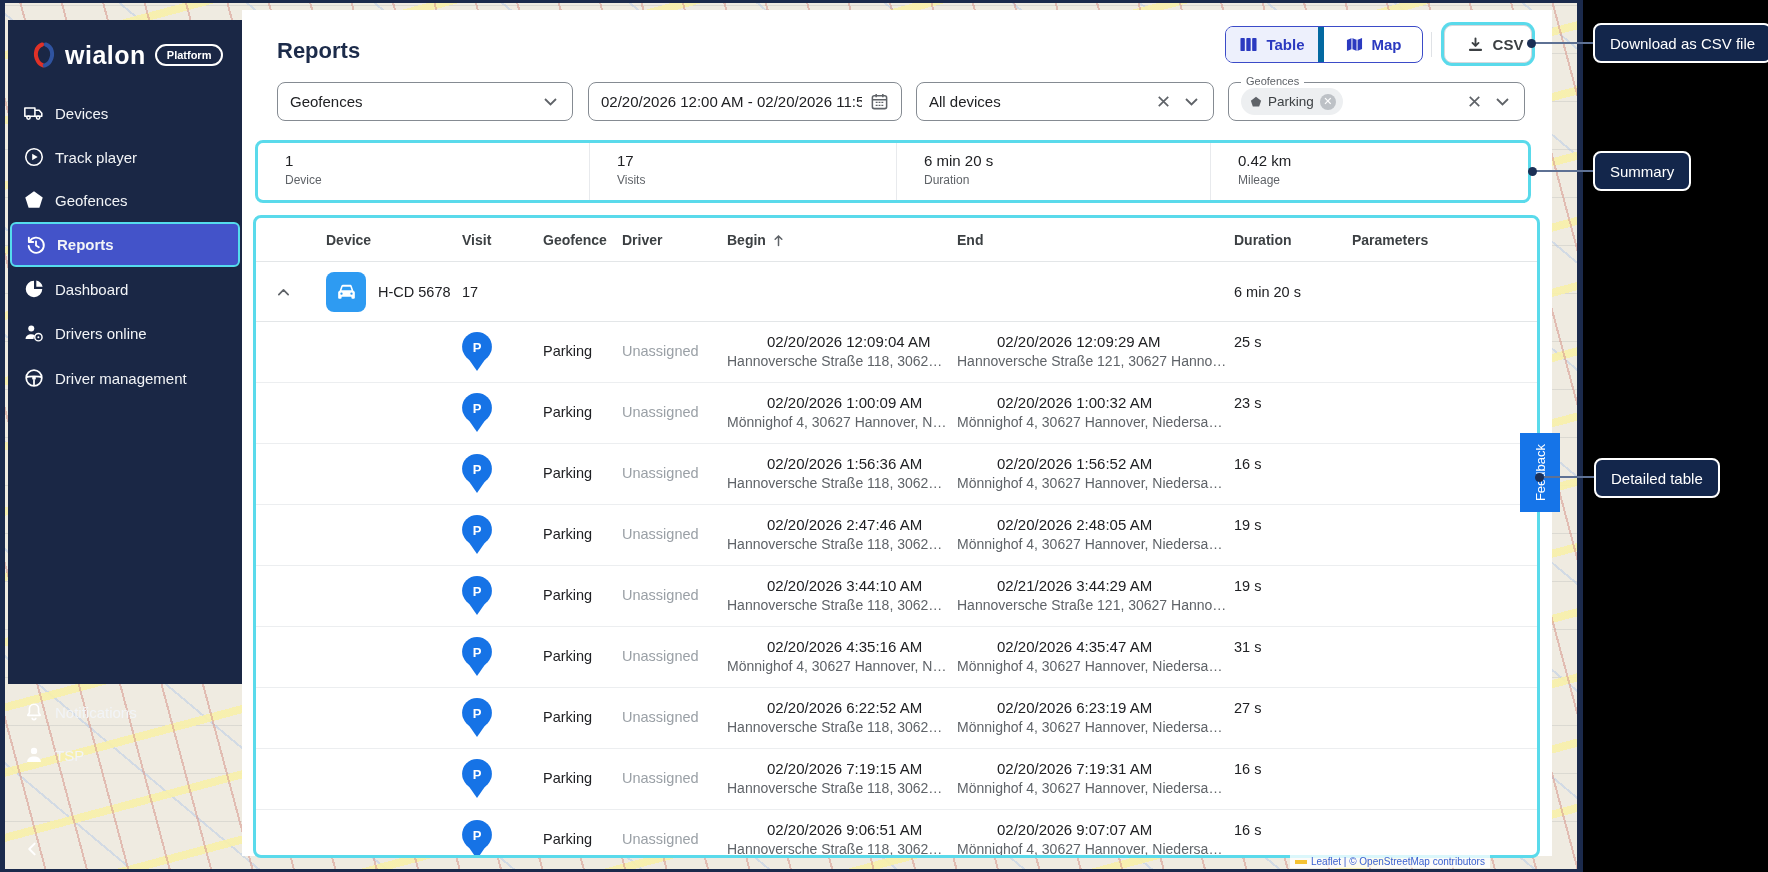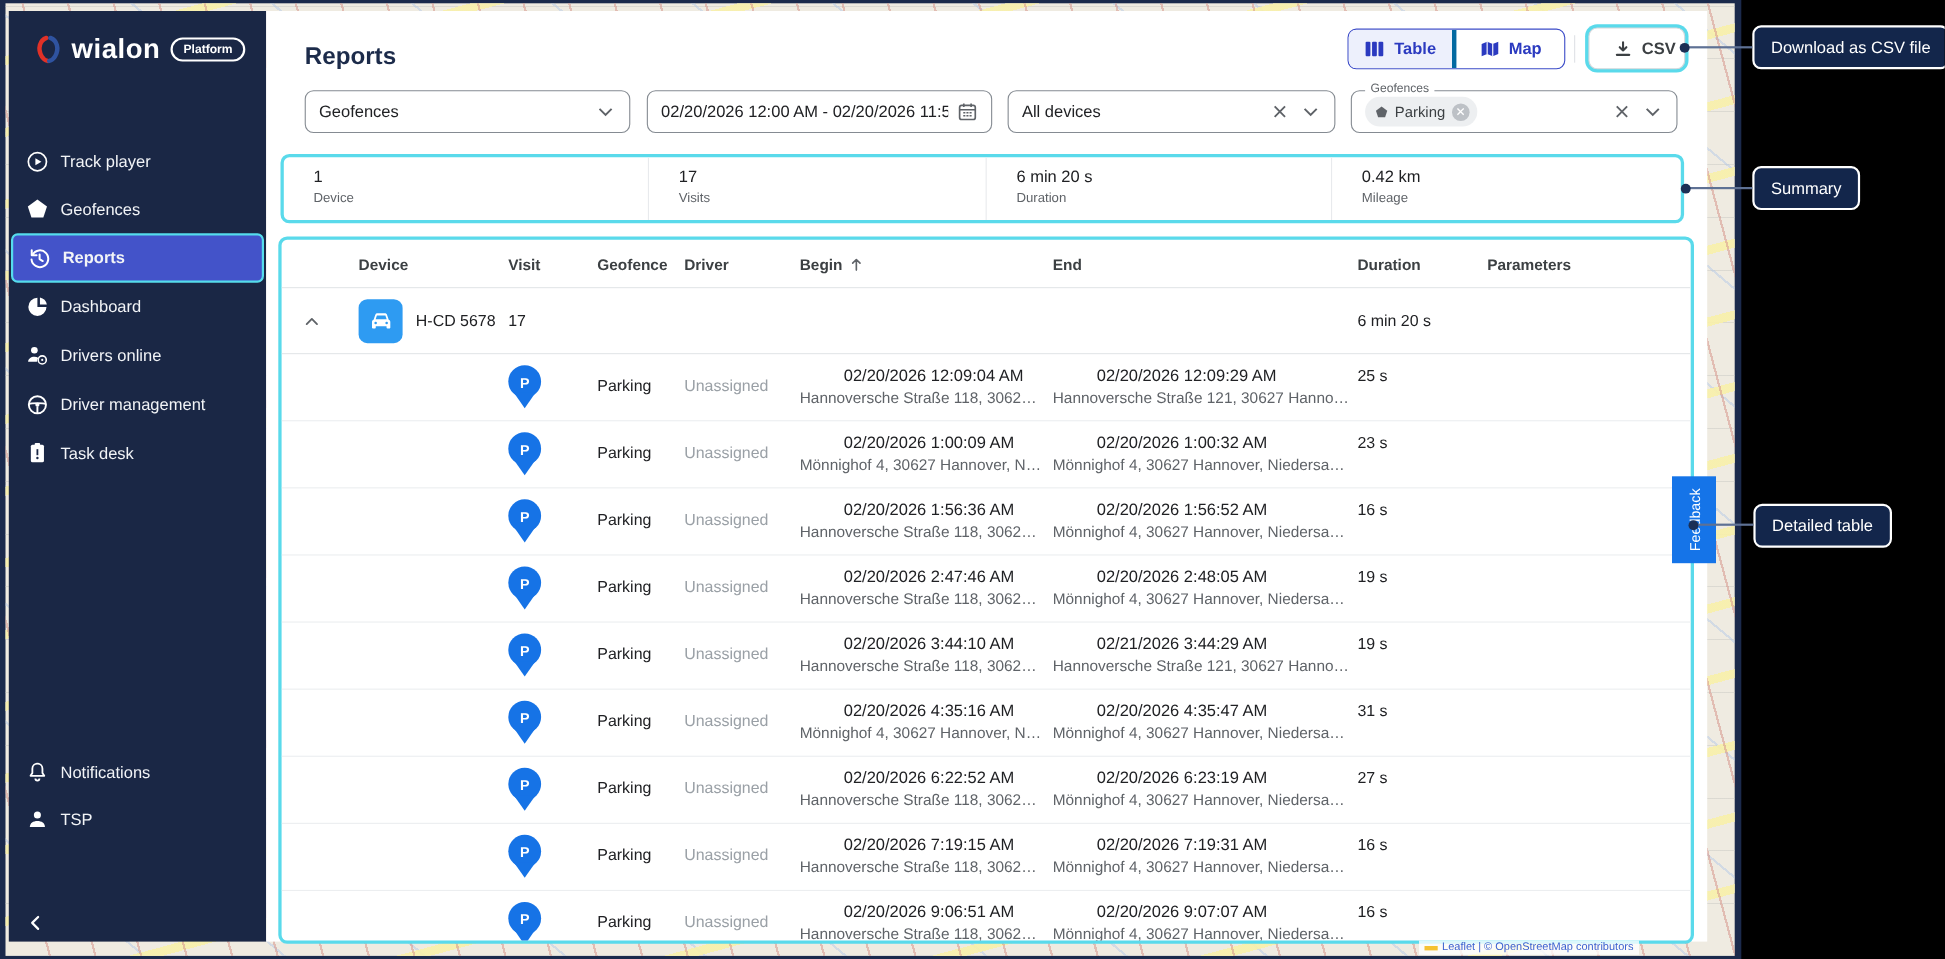--- a/index.html
+++ b/index.html
@@ -10,42 +10,42 @@
   .app-frame { position:absolute; left:0; top:0; width:1583px; height:872px; background:#1B2A4C; }
   .map-edge { position:absolute; left:5px; top:3px; width:1572px; height:866px; background:#EFEBE1;
     background-image:
       repeating-linear-gradient(75deg, transparent 0 38px, rgba(214,150,140,.55) 38px 40px),
       repeating-linear-gradient(-15deg, transparent 0 55px, rgba(248,240,170,.9) 55px 63px),
       repeating-linear-gradient(40deg, transparent 0 80px, rgba(175,198,232,.45) 80px 82px),
       repeating-linear-gradient(0deg, transparent 0 47px, rgba(200,200,195,.5) 47px 48px);
   }
 
   
-  .sidebar { position:absolute; left:8px; top:10px; width:234px; height:846px; background:#1A2745; }
+  .sidebar { position:absolute; left:8px; top:20px; width:234px; height:664px; background:#1A2745; }
   .logo { position:absolute; left:22px; top:20px; display:flex; align-items:center; }
   .logo-text { color:#fff; font-size:25px; font-weight:700; letter-spacing:.5px; margin-left:7px; }
   .platform-pill { margin-left:9px; border:2px solid #fff; border-radius:12px; color:#fff;
     font-size:11px; font-weight:700; padding:3px 10px; white-space:nowrap; }
   .nav-item { position:absolute; left:0; width:234px; height:44px; display:flex; align-items:center;
     padding-left:15px; color:#F2F4F7; font-size:15px; cursor:pointer; }
   .nav-item .nicon { width:22px; height:22px; display:inline-flex; margin-right:10px; flex:none; }
   .nav-item.selected { left:2px; width:230px; height:45px; background:#4353C9; border:2px solid #55DCEC;
     border-radius:6px; padding-left:13px; font-weight:700; }
   .nav-sub { display:flex; flex-direction:column; justify-content:center; line-height:1.25; }
   .nav-sub .sub { color:#9AA6BE; font-size:12.5px; }
 
   
   .main { position:absolute; left:242px; top:10px; width:1310px; height:846px; background:#fff; }
   .page-title { position:absolute; left:35px; top:28px; font-size:22px; font-weight:700; color:#1C2B4A; }
 
   .view-toggle { position:absolute; left:983px; top:16px; height:37px; display:flex;
     border:1px solid #3B4BC8; border-radius:8px; overflow:hidden; background:#fff; }
   .seg { width:98px; display:flex; align-items:center; justify-content:center; gap:8px;
     color:#2B3AC0; font-size:15px; font-weight:700; cursor:pointer; }
-  .seg.selected { background:#EDF0FC; border-right:4px solid #0369a1; }
+  .seg.selected { background:#EDF0FC; border-right:6px solid #0369a1; }
   .vdiv { position:absolute; left:1189px; top:22px; width:1px; height:25px; background:#DFE2E6; }
   .csv-btn { position:absolute; left:1202px; top:15px; width:88px; height:38px; background:#fff;
     border:1px solid #D5D8DC; border-radius:8px; box-shadow:0 0 0 3px #5ADAEB;
     display:flex; align-items:center; justify-content:center; gap:9px;
     color:#3C4043; font-size:15px; font-weight:700; cursor:pointer;padding-left:14px; }
 
   
   .field { position:absolute; top:72px; height:39px; border:1px solid #858B92; border-radius:8px;
     background:#fff; display:flex; align-items:center; font-size:15px; color:#202124; padding:0 12px; }
   .field .grow { flex:1; overflow:hidden; white-space:nowrap; }
@@ -128,20 +128,31 @@
     <div class="sidebar">
       <div class="logo">
         <svg width="28" height="30" viewBox="0 0 32 34">
           <path d="M14 5C7 7.5 4.5 16 9 24c1.5 2.7 3.8 4.4 6.2 4.9" stroke="#E03127" stroke-width="4.6" fill="none" stroke-linecap="round"></path>
           <path d="M18 5c7 2.5 9.5 11 5 19-1.5 2.7-3.8 4.4-6.2 4.9" stroke="#2F53A0" stroke-width="4.6" fill="none" stroke-linecap="round"></path>
         </svg>
         <span class="logo-text">wialon</span>
         <span class="platform-pill">Platform</span>
       </div>
 
+      <div class="nav-item" style="top:71px">
+        <span class="nicon">
+          <svg viewBox="0 0 24 24" width="22" height="22" fill="none" stroke="#fff" stroke-width="1.7" stroke-linejoin="round">
+            <path d="M2 6.5h11v9H2z"></path>
+              <path d="M13 9h4.6l2.9 3.2v3.3H13"></path>
+            <circle cx="6" cy="17" r="1.8"></circle>
+              <circle cx="16.5" cy="17" r="1.8"></circle>
+          </svg>
+        </span>
+        <span>Devices</span>
+      </div>
 
       <div class="nav-item" style="top:115px">
         <span class="nicon">
           <svg viewBox="0 0 24 24" width="22" height="22" fill="none" stroke="#fff" stroke-width="1.7">
             <circle cx="12" cy="12" r="9"></circle>
               <path d="M10 8.5 16 12l-6 3.5z" fill="#fff" stroke="none"></path>
           </svg>
         </span>
         <span>Track player</span>
       </div>
@@ -192,31 +203,20 @@
         <span class="nicon">
           <svg viewBox="0 0 24 24" width="22" height="22" fill="none" stroke="#fff" stroke-width="1.9">
             <circle cx="12" cy="12" r="8.5"></circle>
               <circle cx="12" cy="12" r="2.1" fill="#fff" stroke="none"></circle>
             <path d="M3.6 11.3c2.7-1.3 14.1-1.3 16.8 0M12 14.2V20.4"></path>
           </svg>
         </span>
         <span>Driver management</span>
       </div>
 
-      <div class="nav-item" style="top:380px">
-        <span class="nicon">
-          <svg viewBox="0 0 24 24" width="22" height="22">
-            <rect x="5.5" y="3.5" width="13" height="17.5" rx="1.6" fill="#fff"></rect>
-            <rect x="9.3" y="2" width="5.4" height="3.2" rx="1" fill="#fff"></rect>
-            <rect x="11.1" y="8" width="1.8" height="6" fill="#1A2745"></rect>
-            <circle cx="12" cy="16.8" r="1.2" fill="#1A2745"></circle>
-          </svg>
-        </span>
-        <span>Task desk</span>
-      </div>
 
 
       <div class="nav-item" style="top:670px">
         <span class="nicon">
           <svg viewBox="0 0 24 24" width="22" height="22" fill="none" stroke="#fff" stroke-width="1.8" stroke-linejoin="round">
             <path d="M12 3.5c-2.9 0-5 2.2-5 5v4.2L5.2 15.6h13.6L17 12.7V8.5c0-2.8-2.1-5-5-5z"></path>
             <path d="M10 18.3a2 2 0 0 0 4 0"></path>
           </svg>
         </span>
         <span>Notifications</span>

